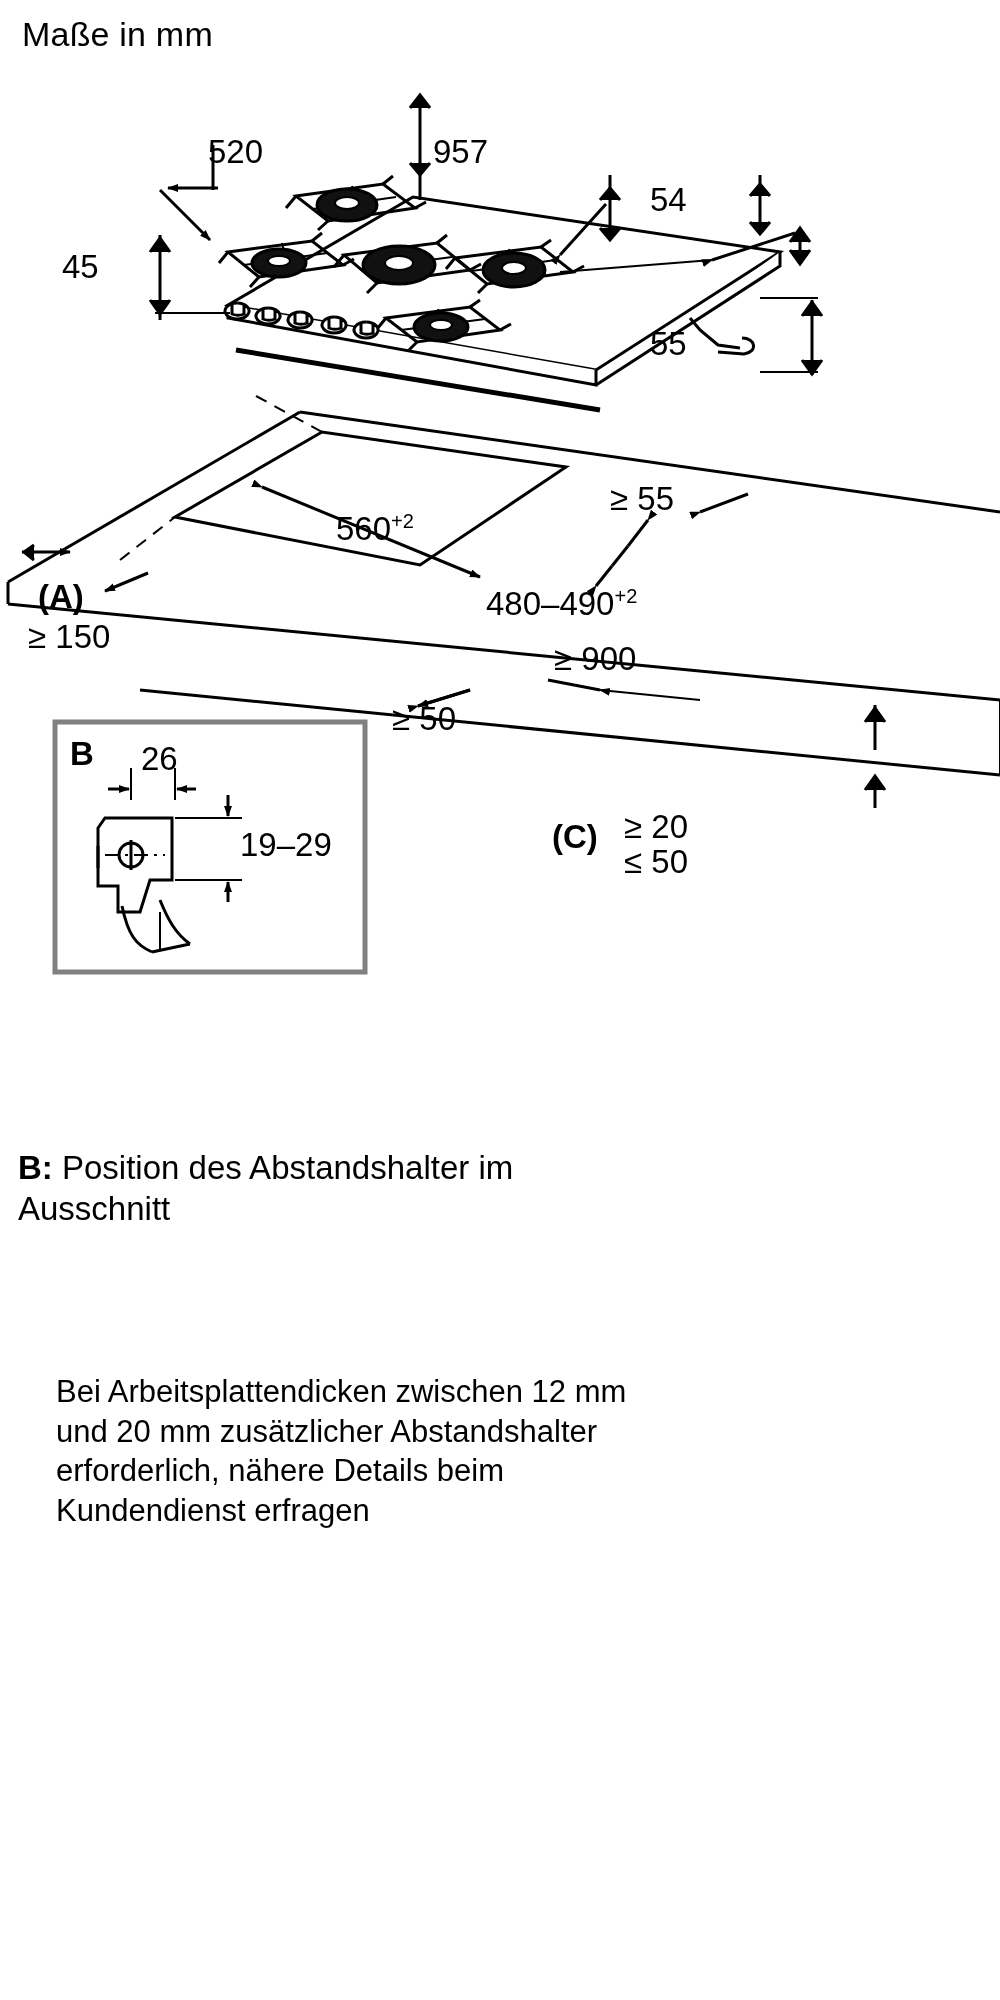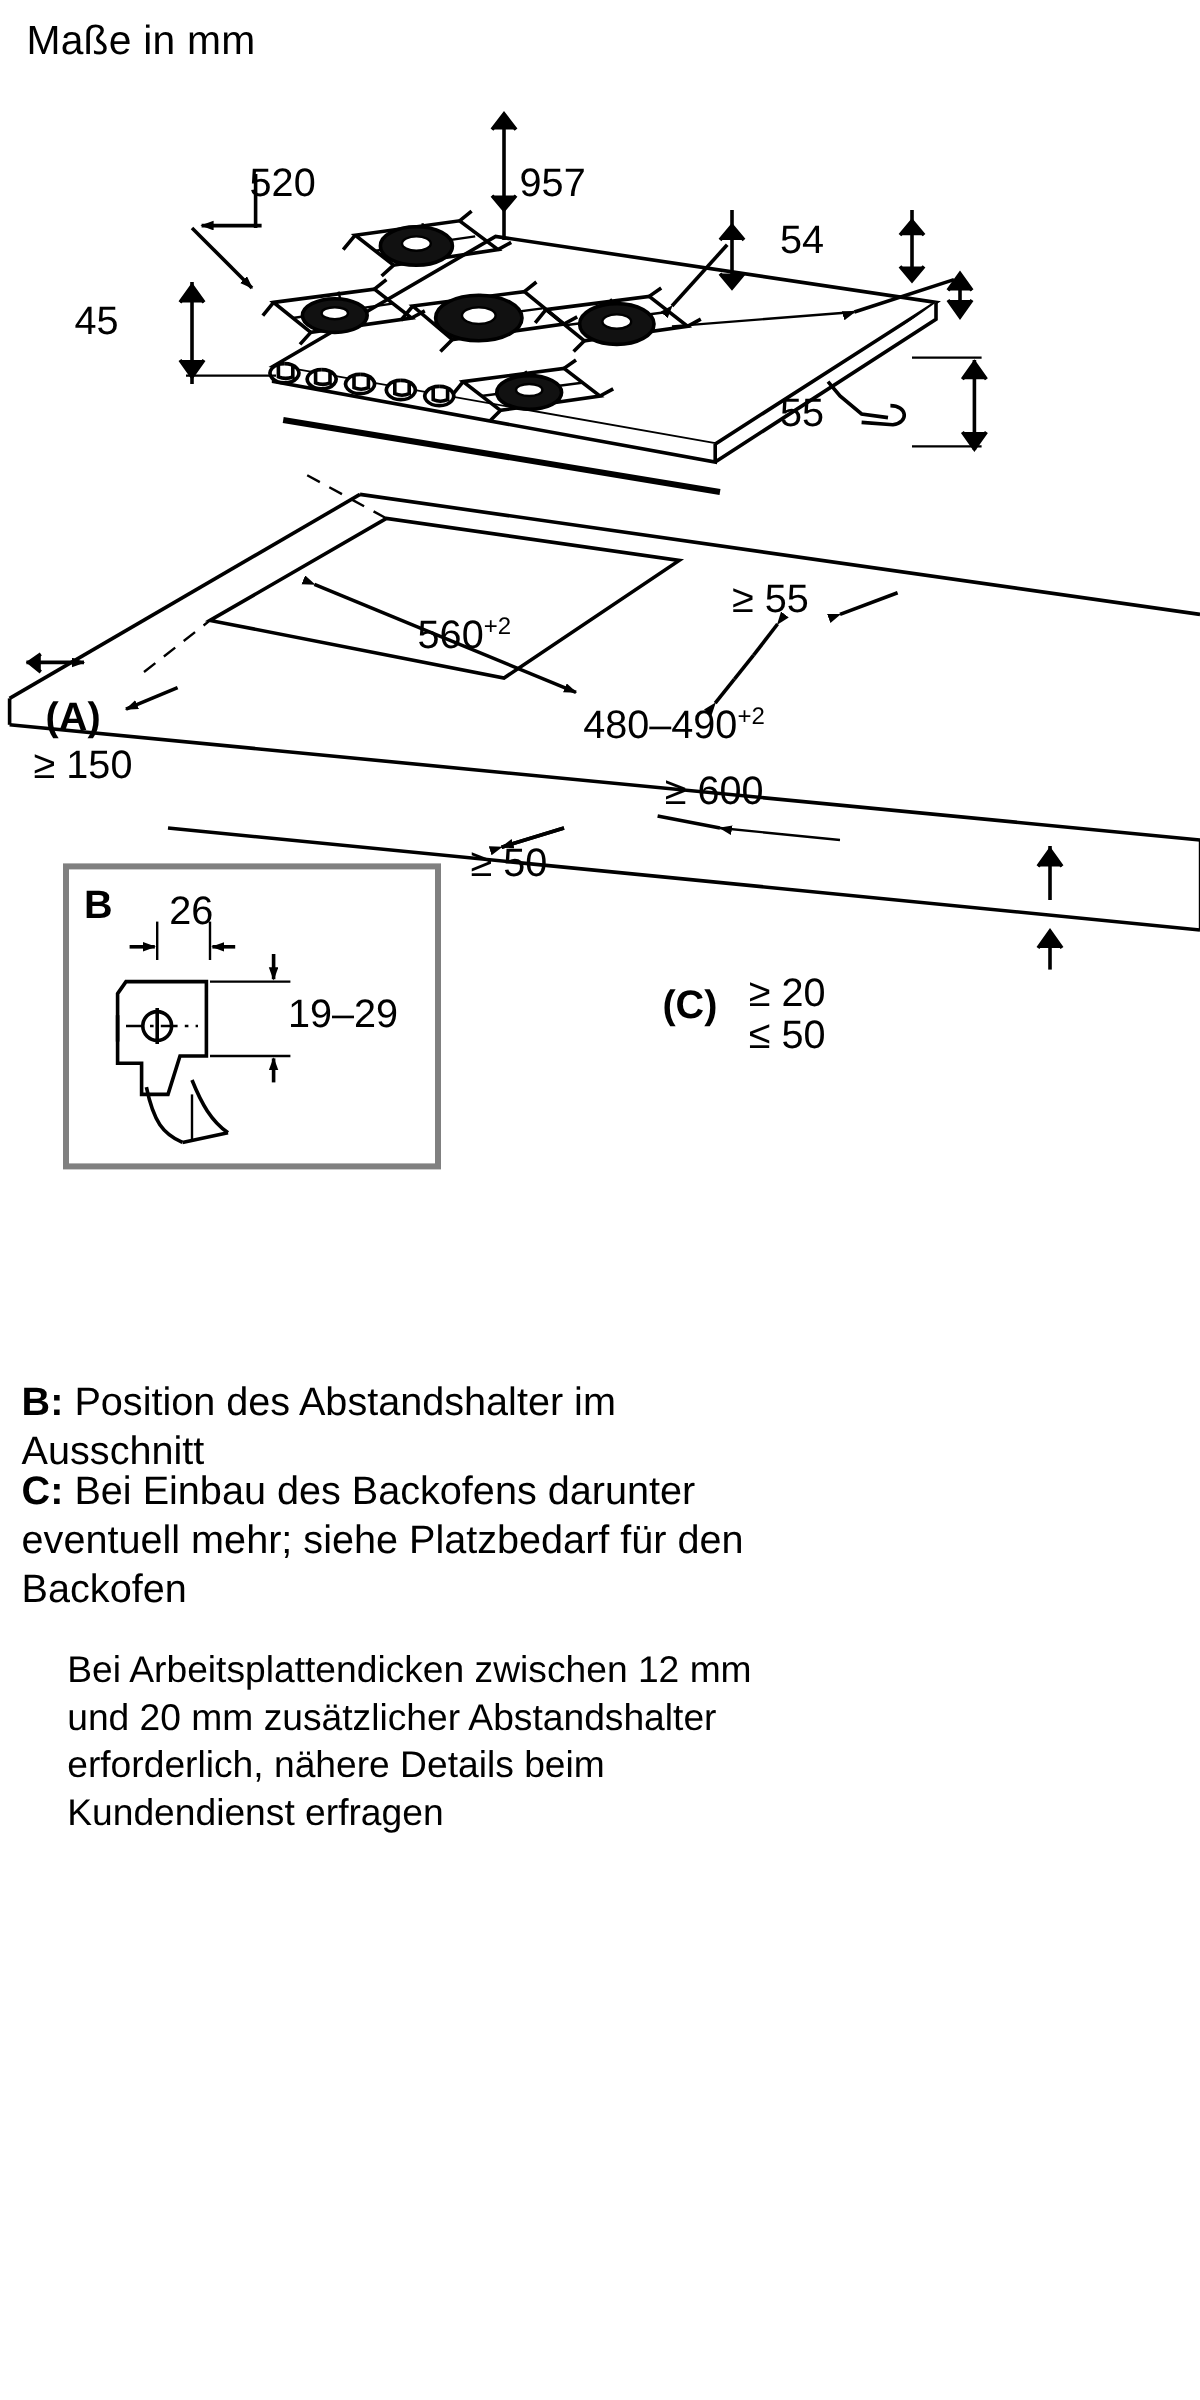--- a/index.html
+++ b/index.html
@@ -246,29 +246,29 @@
   <div class="txt dim" style="left:433px; top:133px;">957</div>
 
   <div class="txt dim" style="left:650px; top:181px;">54</div>
 
   <div class="txt dim" style="left:62px; top:248px;">45</div>
 
   <div class="txt dim" style="left:650px; top:325px;">55</div>
 
   <div class="txt dim" style="left:610px; top:480px;">≥ 55</div>
 
-  <div class="txt dim" style="left:348px; top:510px;"><span>560</span><span class="dim-sup">+2</span></div>
+  <div class="txt dim" style="left:336px; top:510px;"><span>560</span><span class="dim-sup">+2</span></div>
 
   <div class="txt dim" style="left:486px; top:585px;"><span>480–490</span><span class="dim-sup">+2</span></div>
 
   <div class="txt dim bold" style="left:38px; top:578px;">(A)</div>
 
   <div class="txt dim" style="left:28px; top:618px;text-align:right;">≥ 150</div>
 
-  <div class="txt dim" style="left:554px; top:640px;">≥ 600</div>
+  <div class="txt dim" style="left:554px; top:640px;">≥ 900</div>
 
   <div class="txt dim" style="left:392px; top:700px;">≥ 50</div>
 
   <div class="txt dim bold" style="left:70px; top:735px;">B</div>
 
   <div class="txt dim" style="left:141px; top:740px;">26</div>
 
   <div class="txt dim" style="left:240px; top:826px;">19–29</div>
 
   <div class="txt dim bold" style="left:552px; top:818px;">(C)</div>
@@ -276,20 +276,16 @@
   <div class="txt dim" style="left:624px; top:808px;">≥ 20</div>
 
   <div class="txt dim" style="left:624px; top:843px;">≤ 50</div>
 
 
   <div class="txt legend" style="left:18px; top:1148px; width:620px; white-space:normal;">
     <span class="bold">B:</span>
     <span>Position des Abstandshalter im Ausschnitt</span>
   </div>
 
-  <div class="txt legend" style="left:18px; top:1222px; width:650px; white-space:normal;">
-    <span class="bold">C:</span>
-    <span>Bei Einbau des Backofens darunter eventuell mehr; siehe Platzbedarf für den Backofen</span>
-  </div>
 
   <div class="txt note" style="left:56px; top:1372px; width:620px; white-space:normal;">Bei Arbeitsplattendicken zwischen 12 mm und 20 mm zusätzlicher Abstandshalter erforderlich, nähere Details beim Kundendienst erfragen</div>
 
 </div>
 
 </body></html>

